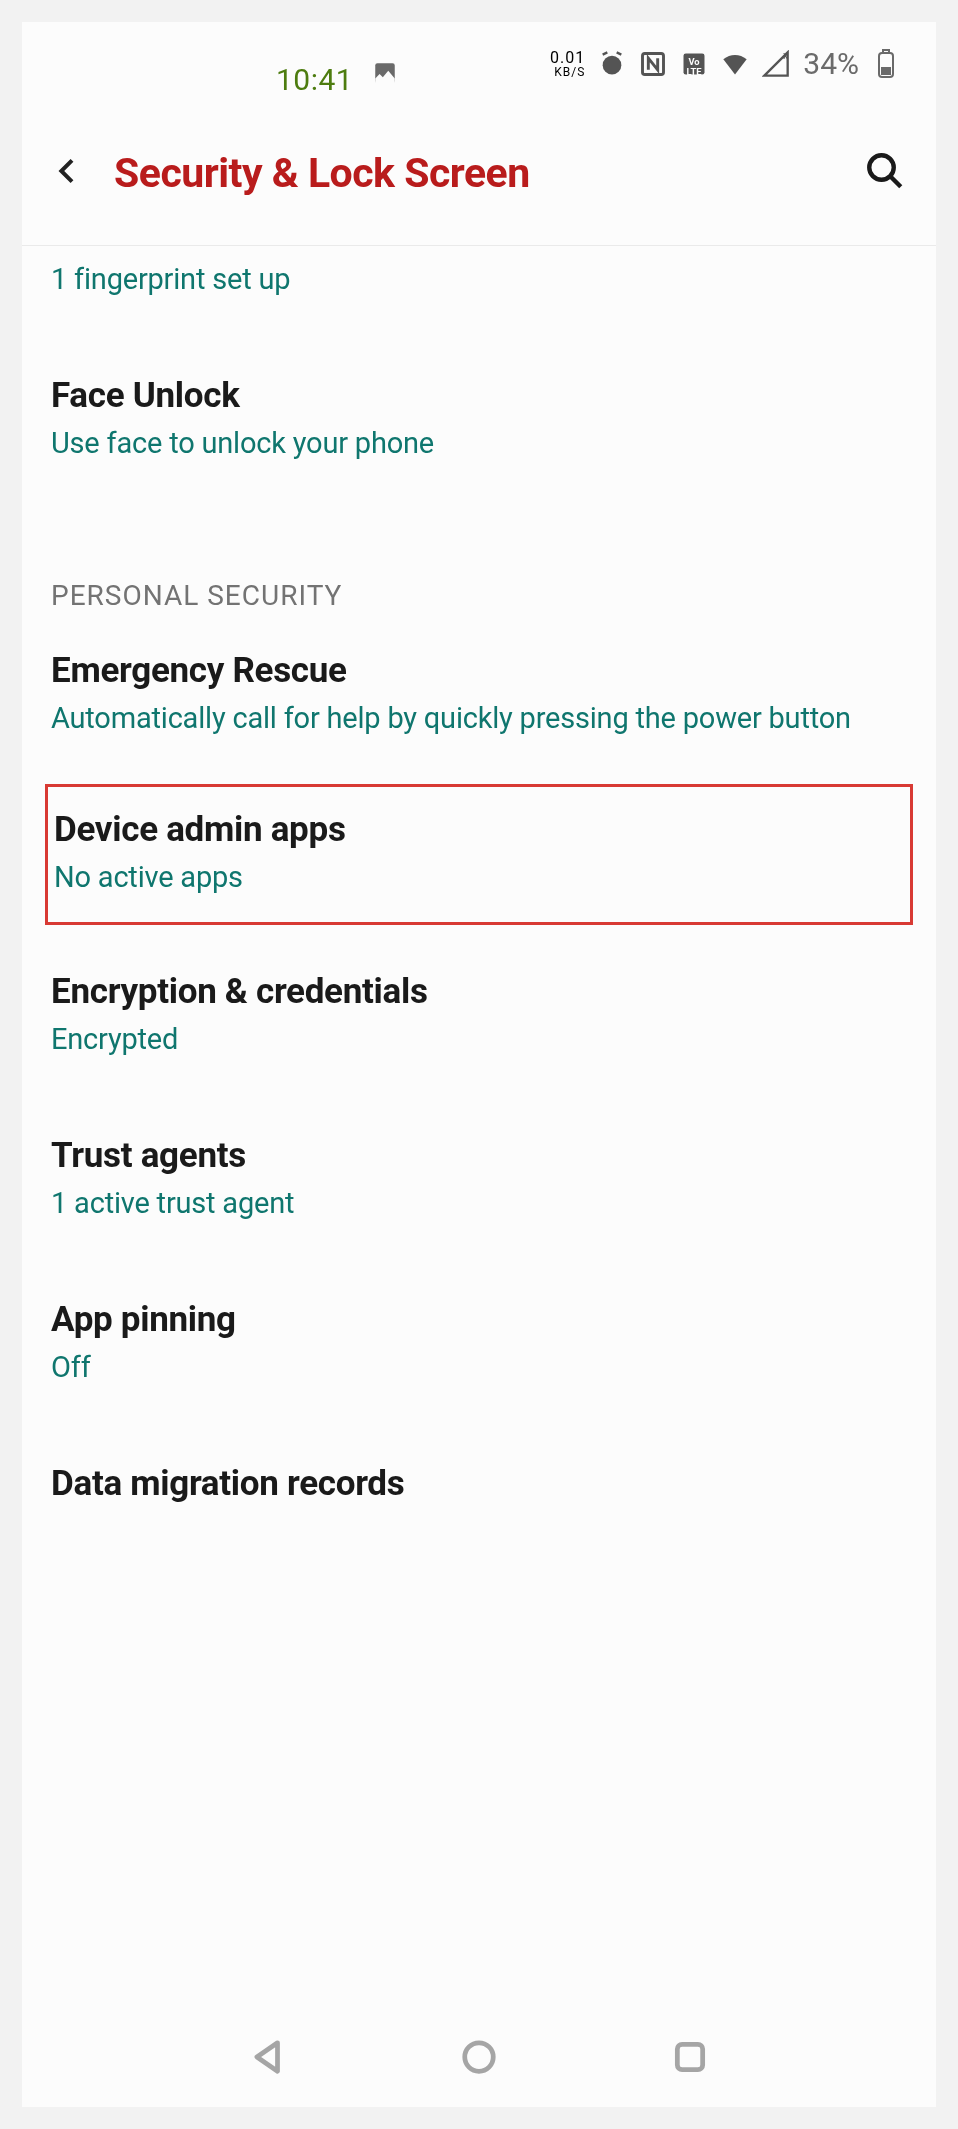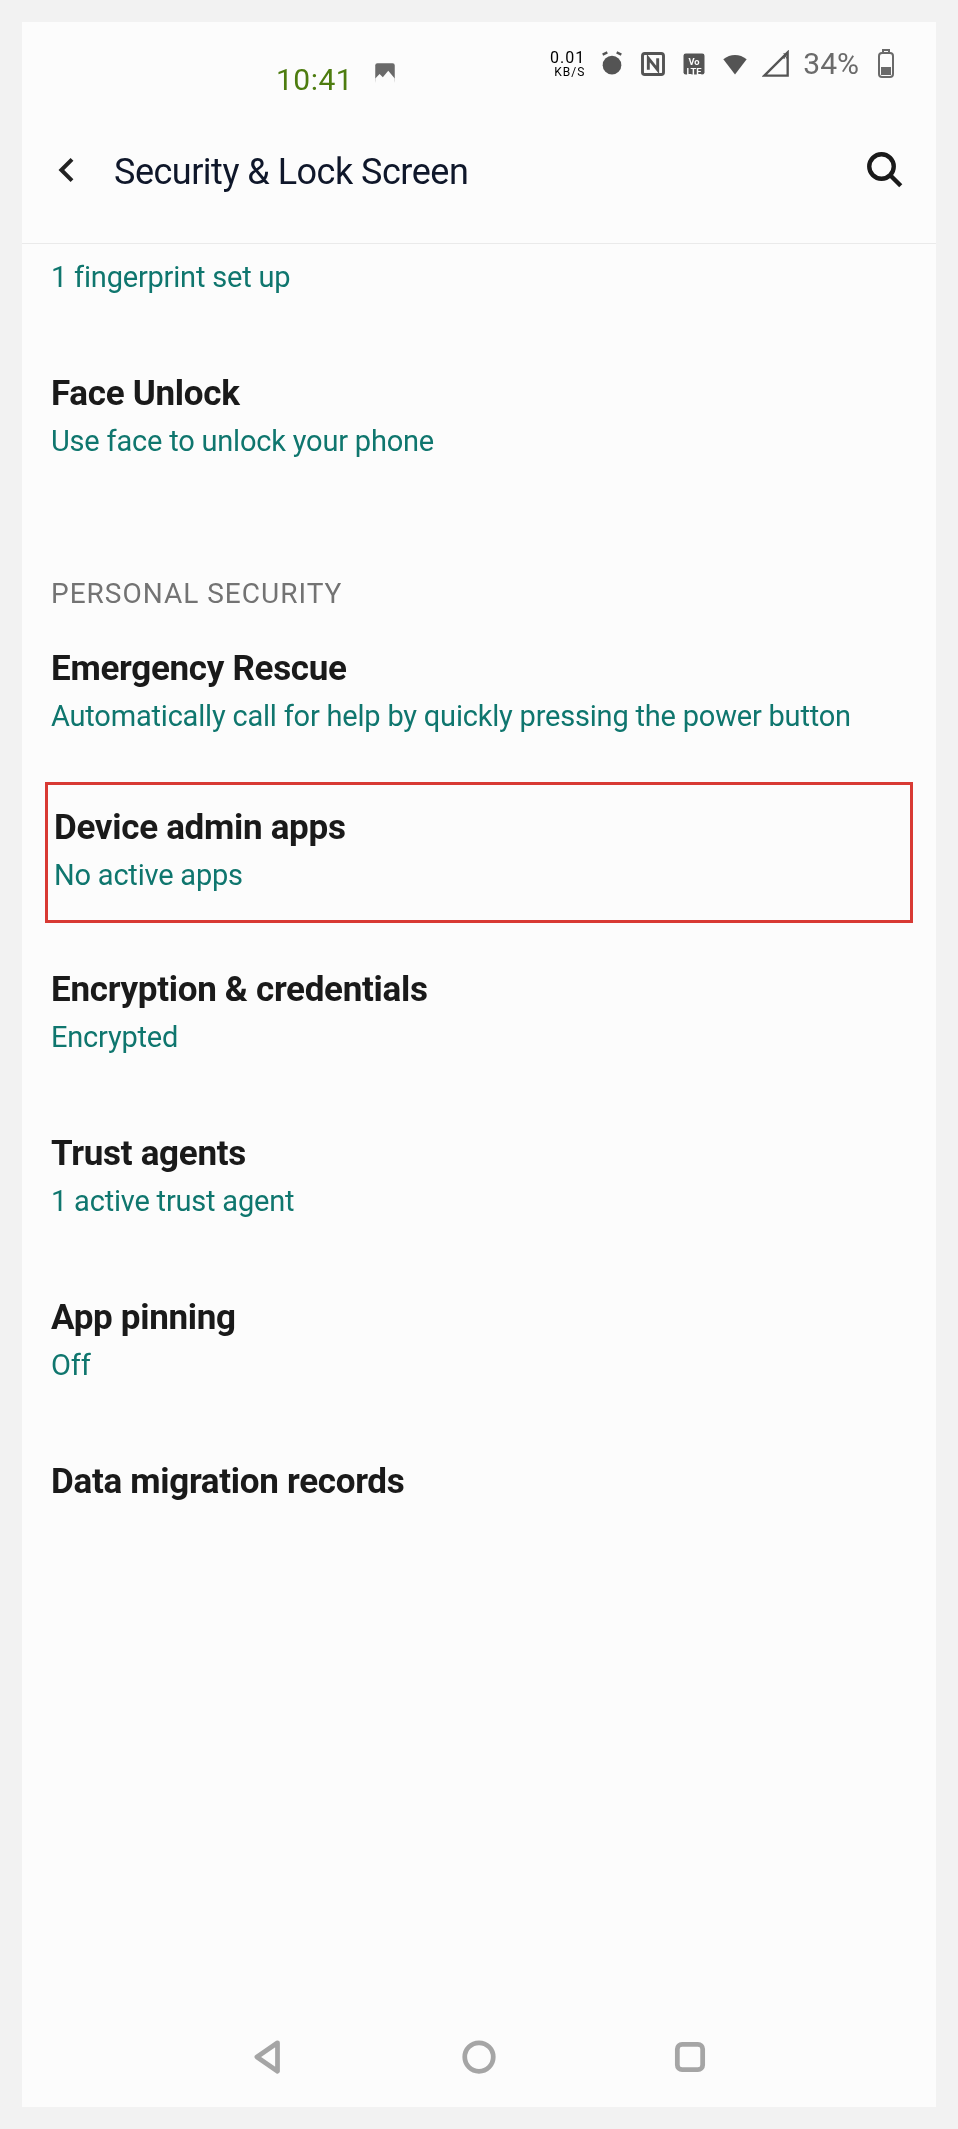--- a/index.html
+++ b/index.html
@@ -81,23 +81,23 @@
       border-bottom: 1px solid #eaeaea;
     }
     .back-icon svg {
       width: 32px;
       height: 32px;
       stroke: #222;
       stroke-width: 3;
       fill: none;
     }
     .page-title {
-      font-size: 36px;
-      font-weight: 400;
-      color: #0f172a;
+      font-size: 41px;
+      font-weight: 700;
+      color: #b91c1c;
       flex: 1;
       letter-spacing: -0.5px;
     }
     .search-icon svg {
       width: 42px;
       height: 42px;
       stroke: #1a1a1a;
       stroke-width: 2.5;
       fill: none;
     }

